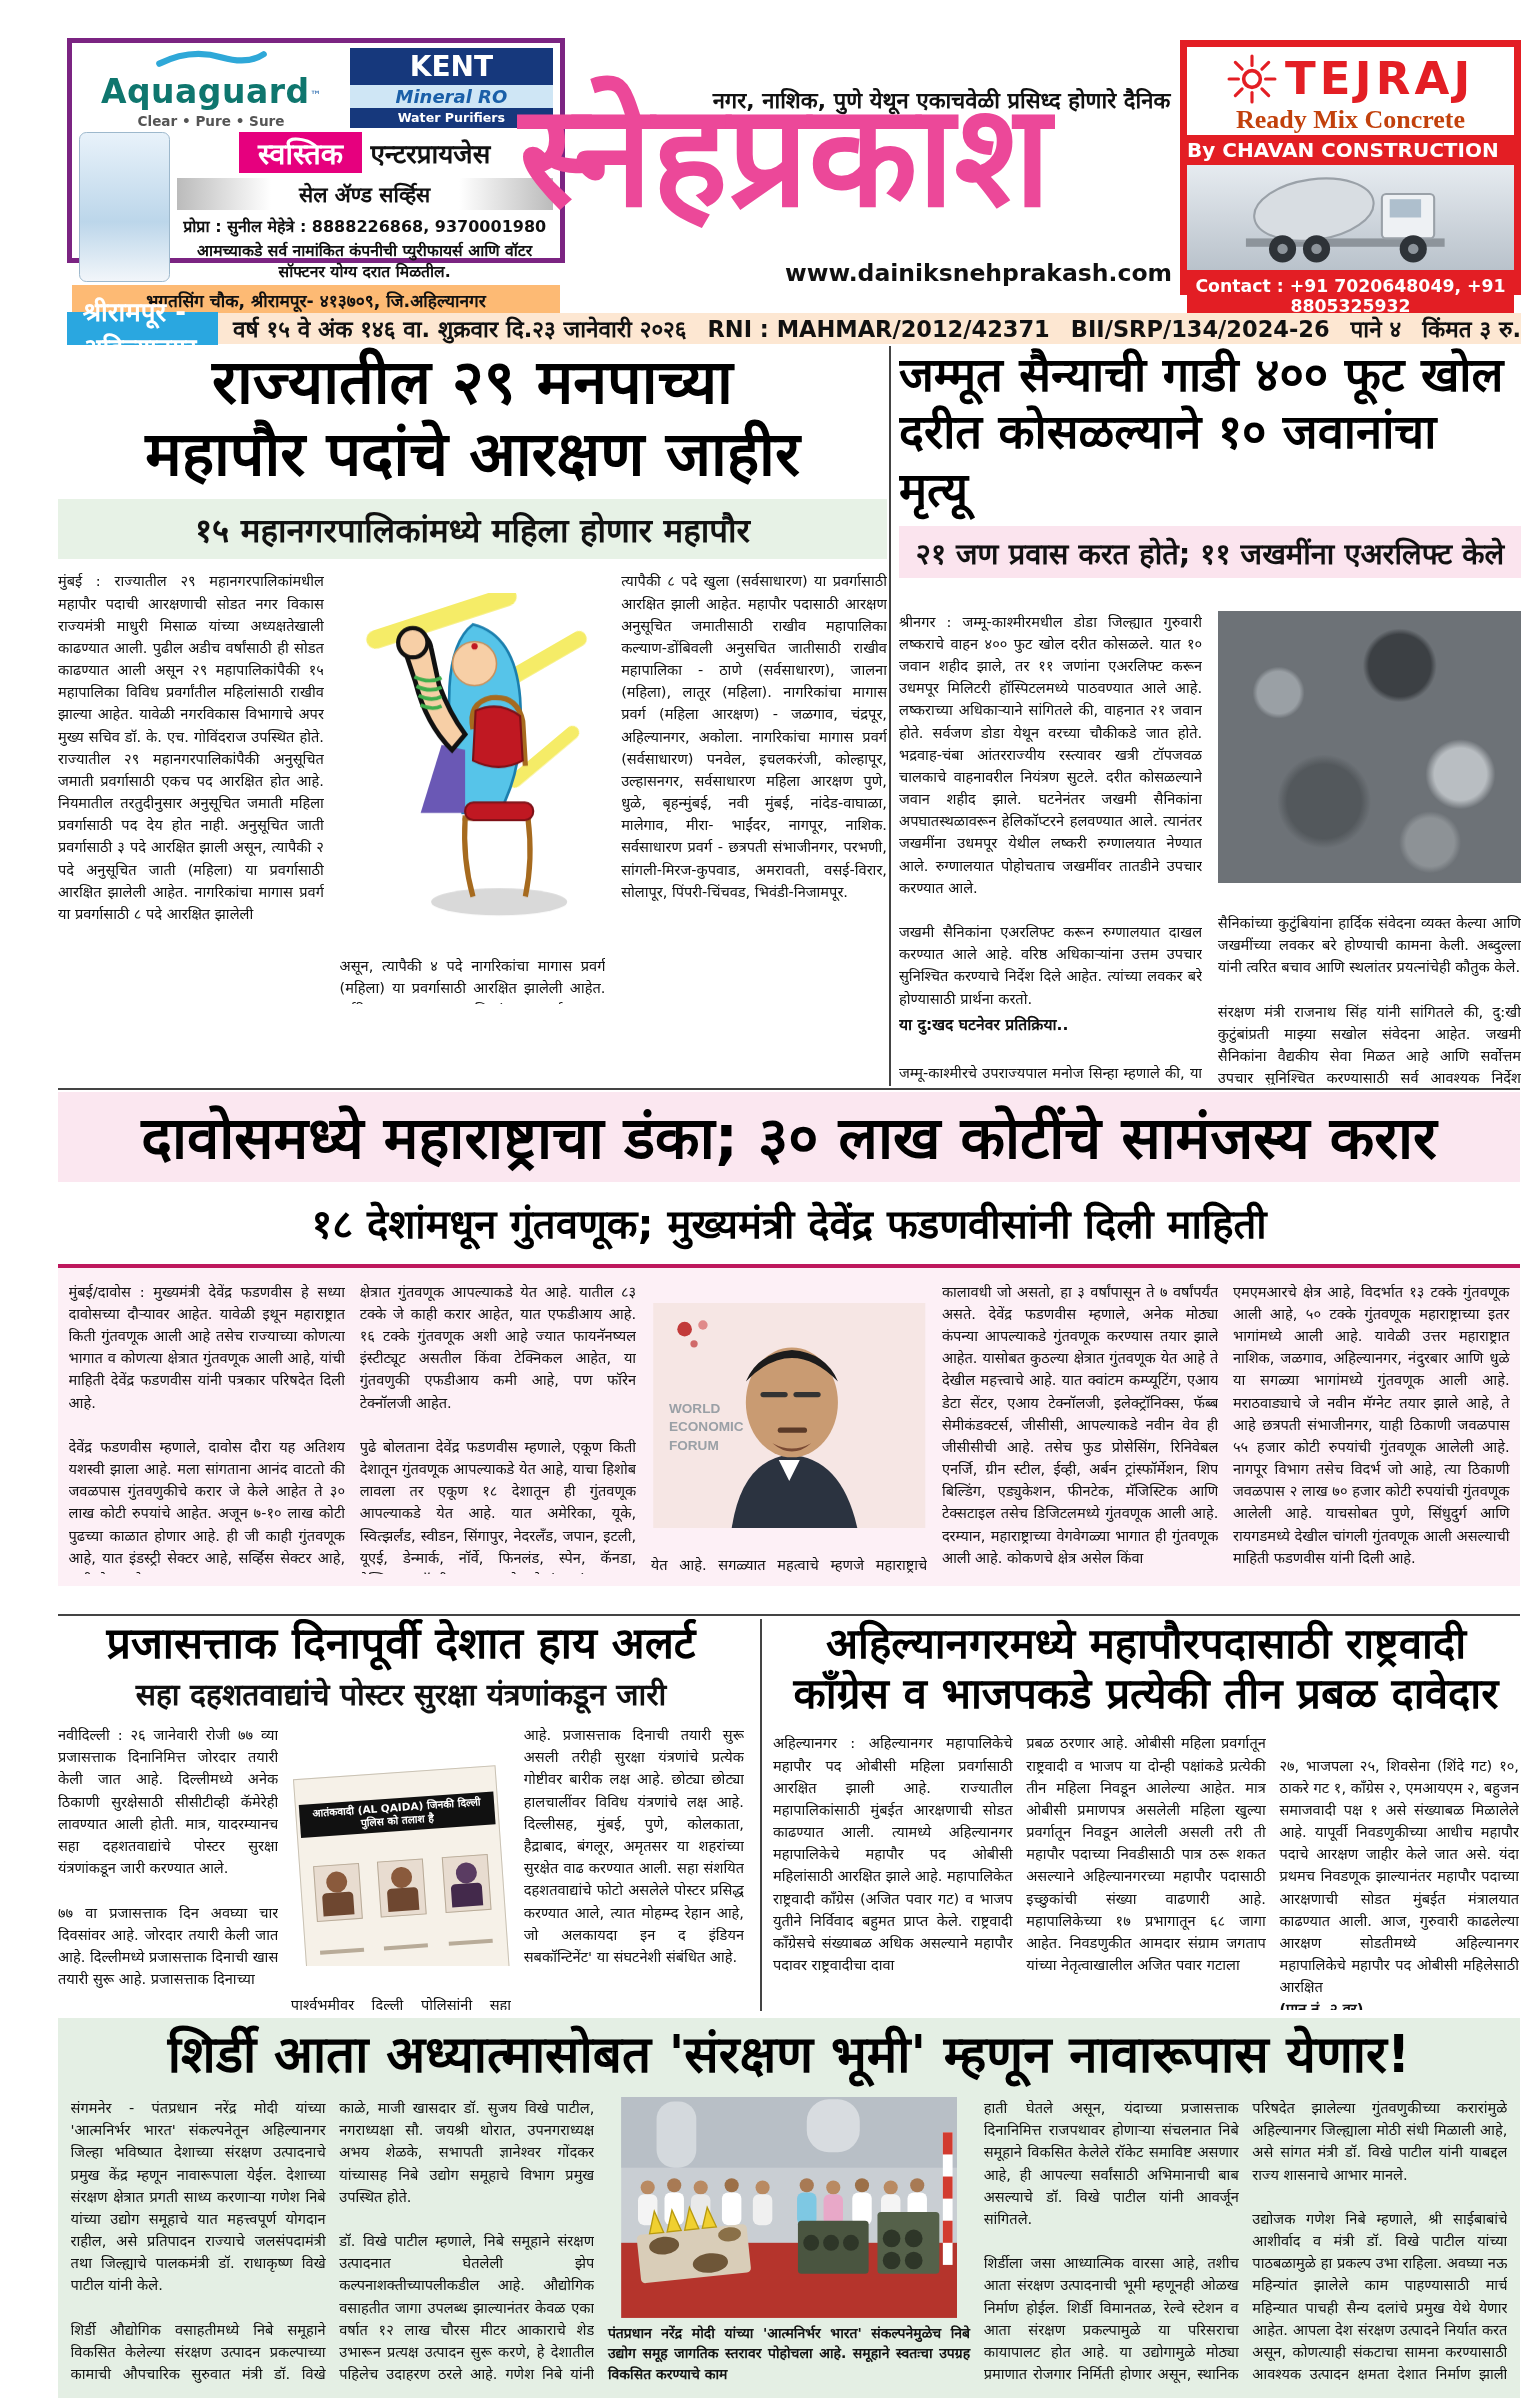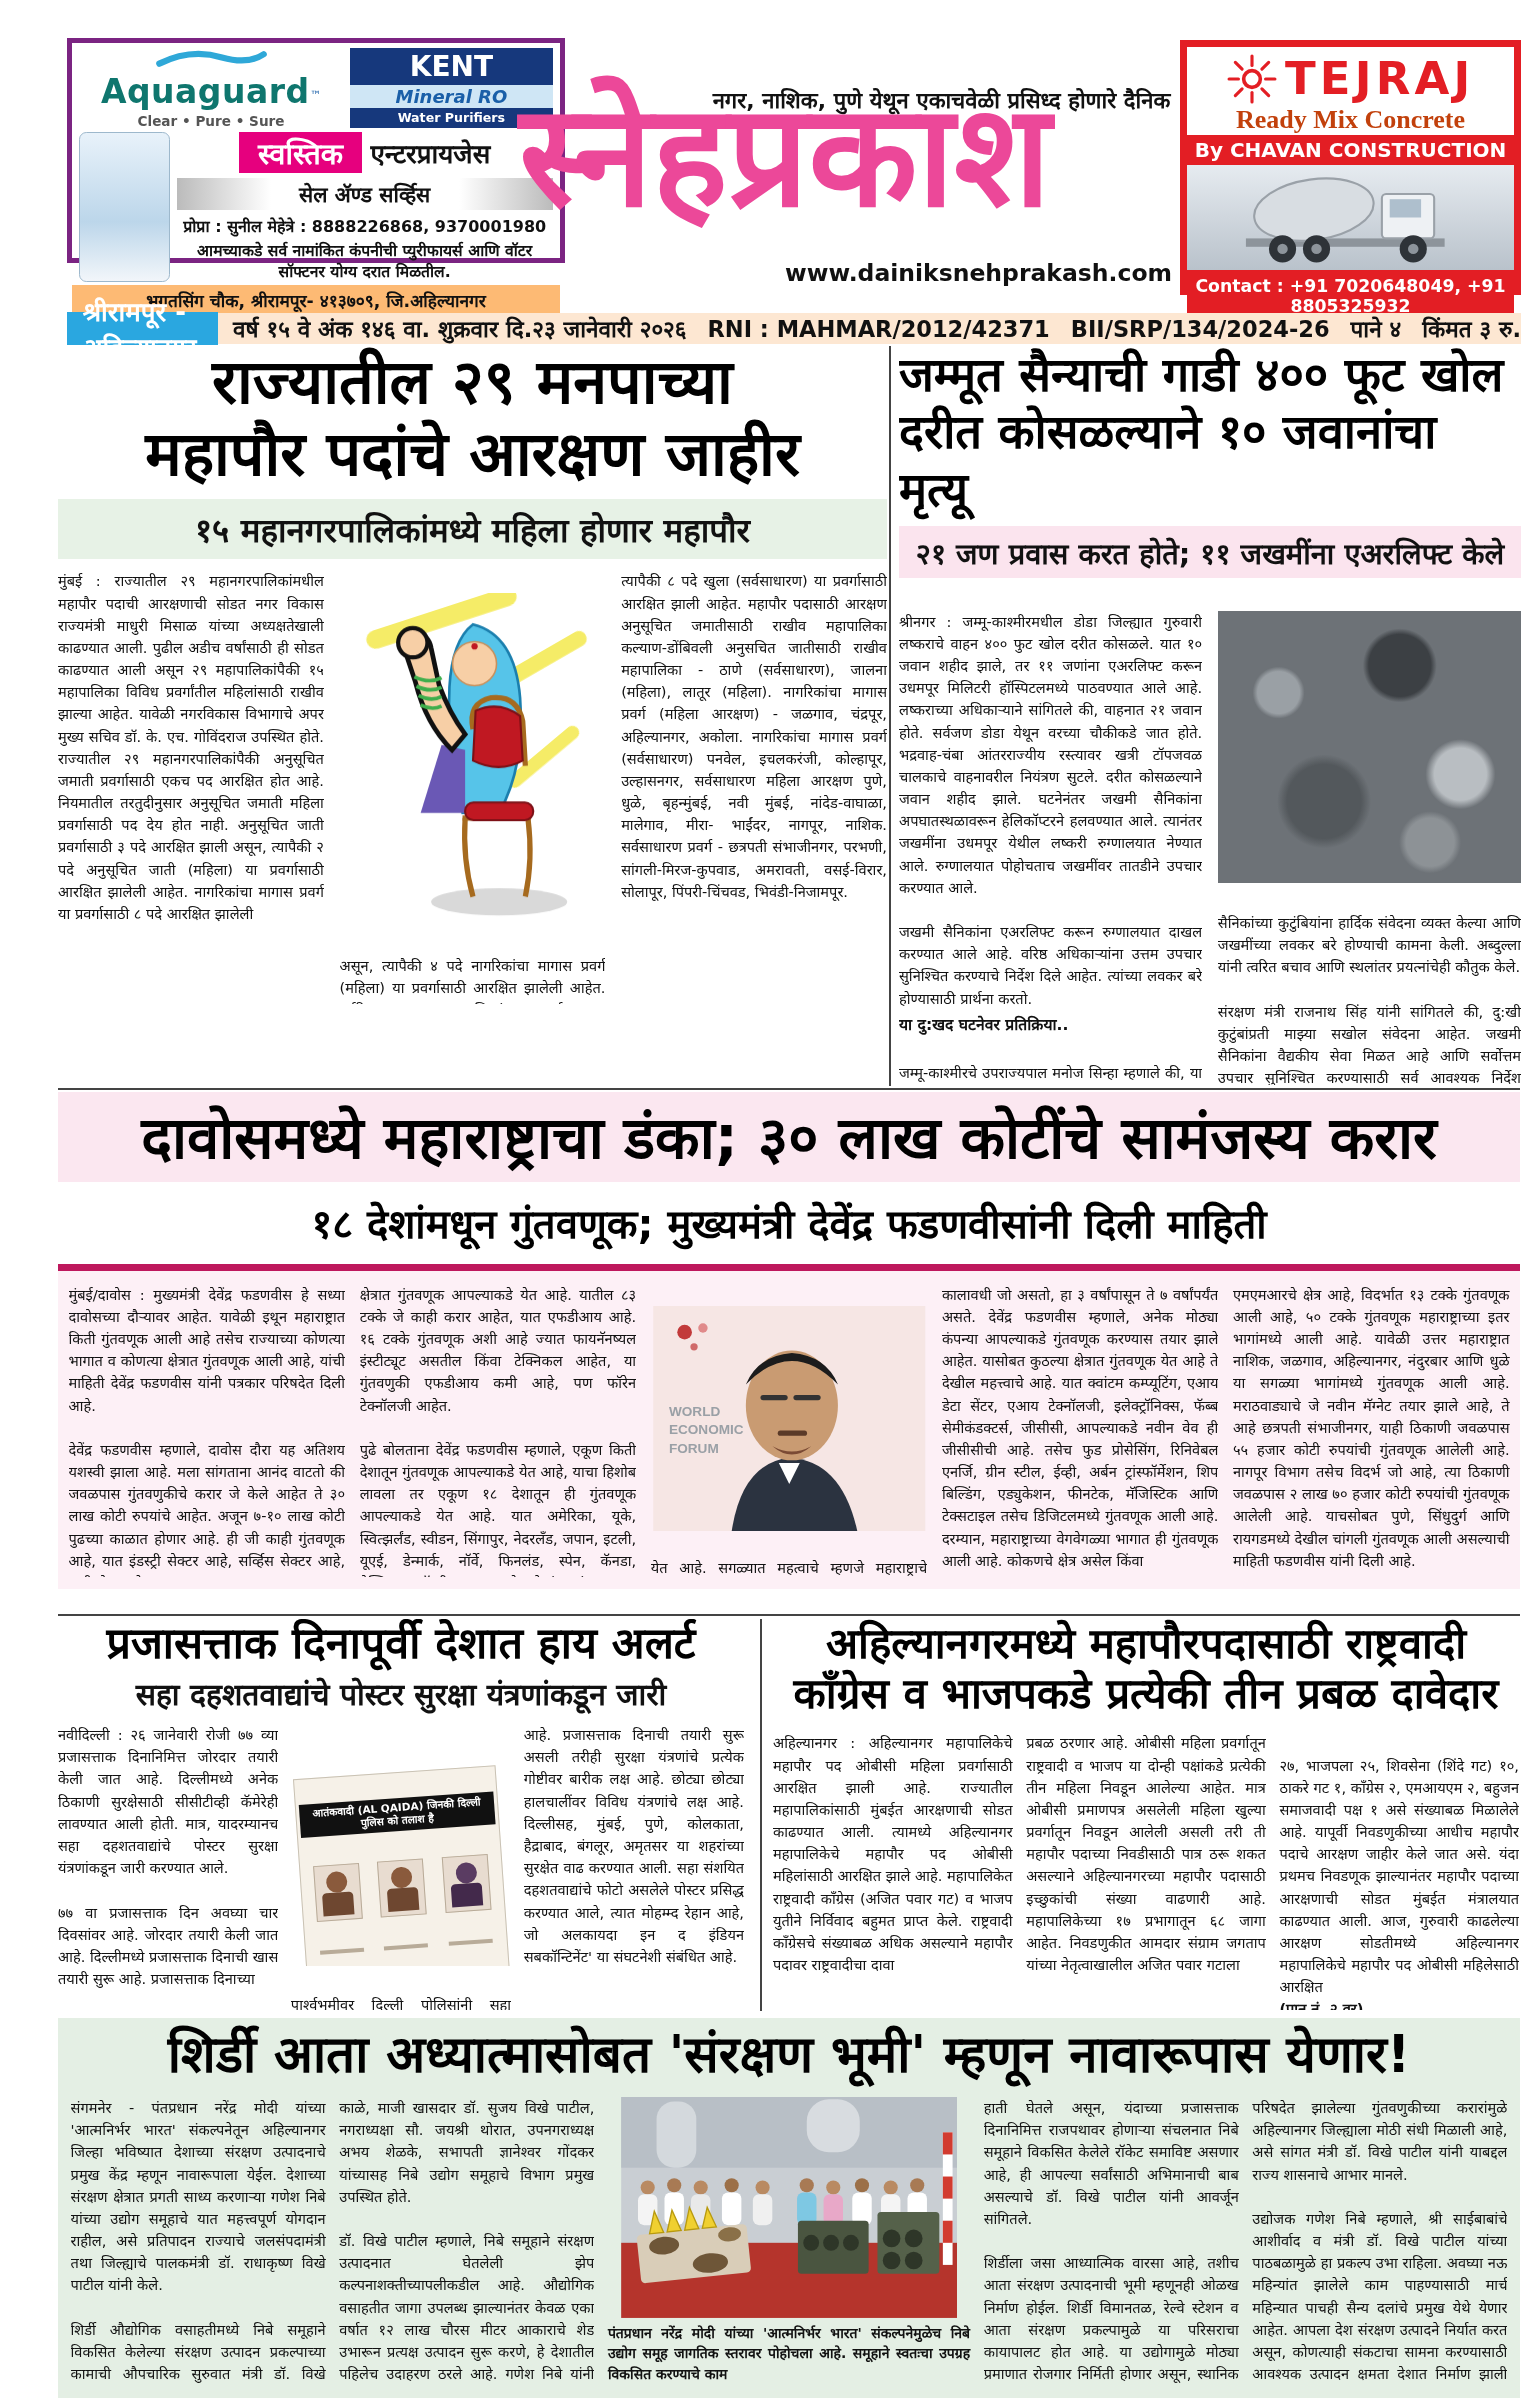--- a/index.html
+++ b/index.html
@@ -30,21 +30,21 @@
   .ad-address{background:#fdba74;font-weight:bold;font-size:17.3px;text-align:center;padding:4.2px 0;}
 
   .tagline{position:absolute;left:680px;top:84px;width:523px;text-align:center;font-size:22px;font-weight:bold;}
   .paper-title{position:absolute;left:398px;top:78px;width:774px;text-align:center;font-size:142px;font-weight:bold;color:#ec4899;line-height:1.1;}
   .website{position:absolute;left:785px;top:259px;width:387px;text-align:center;font-size:23.5px;font-weight:bold;}
 
   .ad-right{position:absolute;left:1180px;top:40px;width:341px;height:255px;border:7.3px solid #e31e24;background:#fff;box-sizing:border-box;display:flex;flex-direction:column;}
   .tejraj-top{display:flex;align-items:center;justify-content:center;gap:8.4px;padding:5.2px 0 0 0;}
   .tejraj-name{color:#e31e24;font-weight:bold;font-size:45px;letter-spacing:4.2px;}
   .rmc{font-family:"Liberation Serif","DejaVu Serif",serif;color:#c2410c;font-weight:bold;font-size:26px;text-align:center;}
-  .by-band{background:#e31e24;color:#fff;font-weight:bold;font-size:20px;text-align:center;padding:3.1px 0;}
+  .by-band{background:#e31e24;color:#fff;font-weight:bold;font-size:20px;padding:3.1px 0;}
   .truck-area{flex:1;background:linear-gradient(180deg,#e6ebf0,#b9c2cb);display:flex;align-items:center;justify-content:center;}
   .contact-band{background:#e31e24;color:#fff;font-weight:bold;font-size:17.3px;text-align:center;padding:5.2px 0;}
 
   .dateline{position:absolute;left:67px;top:313px;width:1454px;height:31px;background:#fde7d2;display:flex;align-items:center;box-sizing:border-box;}
   .edition-box{background:#2aa7e0;color:#fff;font-weight:bold;font-size:26px;padding:1px 15.7px;height:100%;display:flex;align-items:center;}
   .dateline-items{display:flex;gap:21px;align-items:center;padding-left:14.6px;font-weight:bold;font-size:22.5px;white-space:nowrap;}
 
   
   .hl{font-weight:bold;color:#000;}
   .body-cols{display:flex;text-align:justify;}
@@ -66,21 +66,21 @@
   .jammu-h1{font-size:47px;line-height:1.22;}
   .jammu-sub{background:#fbe4ee;font-size:29px;padding:6.3px 0;margin-top:8.4px;}
   .jammu-body{gap:15.7px;margin-top:10.5px;height:565px;}
   .jammu-body .col{flex:1;}
   .reaction-head{font-weight:bold;font-size:15.7px;margin:3.1px 0;}
   .crash-photo{width:100%;height:272px;background:#6d7277;background-image:radial-gradient(circle at 20% 30%,#9aa0a5 0 21px,transparent 26px),radial-gradient(circle at 60% 20%,#3c4044 0 31px,transparent 37px),radial-gradient(circle at 80% 60%,#b9bec2 0 26px,transparent 35px),radial-gradient(circle at 35% 70%,#53585c 0 37px,transparent 47px),radial-gradient(circle at 70% 85%,#8d9296 0 24px,transparent 31px);margin-bottom:7.3px;}
 
   
   .art-davos{position:absolute;left:58px;top:1092px;width:1462px;height:519px;overflow:hidden;}
   .davos-head{background:#fbe7f0;font-size:58px;text-align:center;padding:14.6px 0 11.5px 0;line-height:1.1;}
-  .davos-sub{background:#fff;font-size:40px;text-align:center;padding:13.6px 0;border-bottom:7px solid #be185d;}
+  .davos-sub{background:#fff;font-size:40px;text-align:center;padding:13.6px 0;border-bottom:4px solid #be185d;}
   .davos-body{background:#fdf0f6;gap:14.6px;padding:12.6px 10.5px;height:293px;}
   .davos-body .col{flex:1;}
   .davos-photo-col{flex:1;}
   .wef-photo{width:100%;height:225px;display:block;margin-bottom:4.2px;}
 
   
   .art-alert{position:absolute;left:58px;top:1619px;width:686px;height:391px;overflow:hidden;}
   .alert-h1{font-size:43px;text-align:center;line-height:1.15;}
   .alert-sub{font-size:30px;text-align:center;font-weight:bold;margin-top:4.2px;}
   .alert-body{gap:12.6px;margin-top:10.5px;height:293px;}

